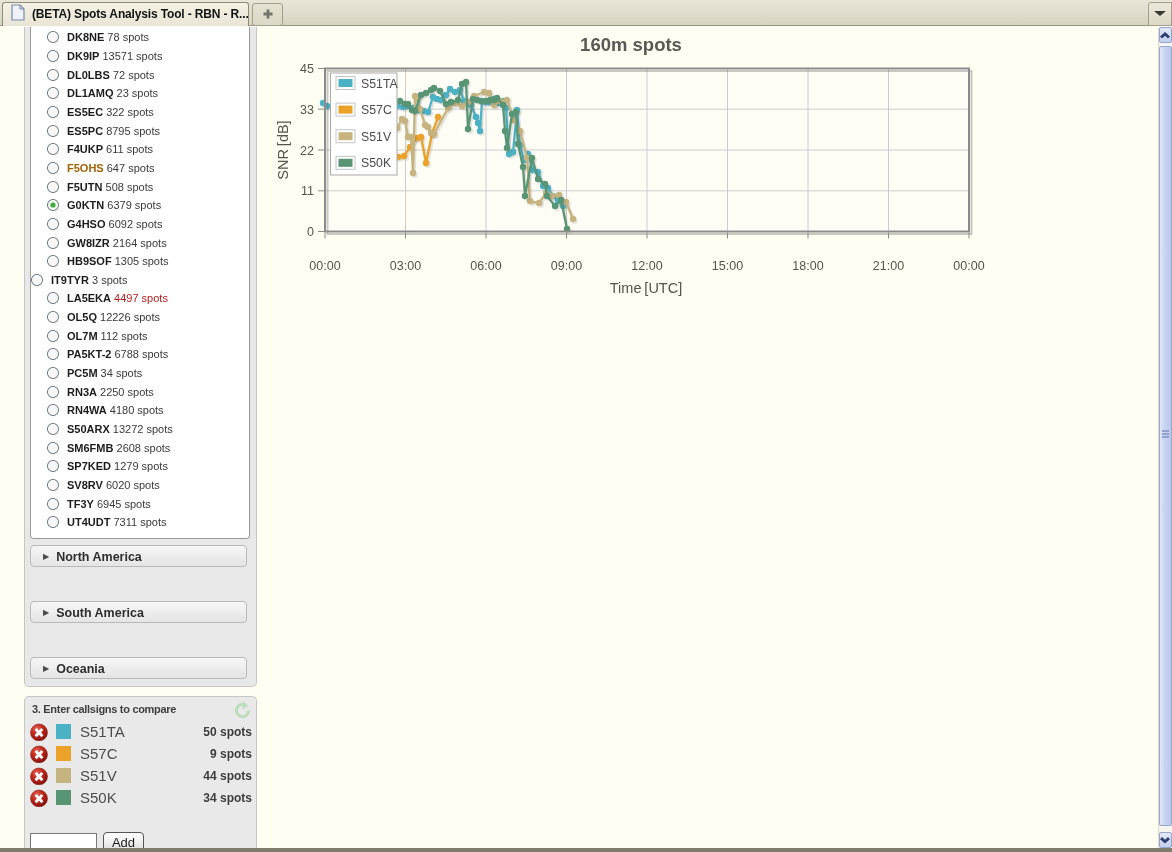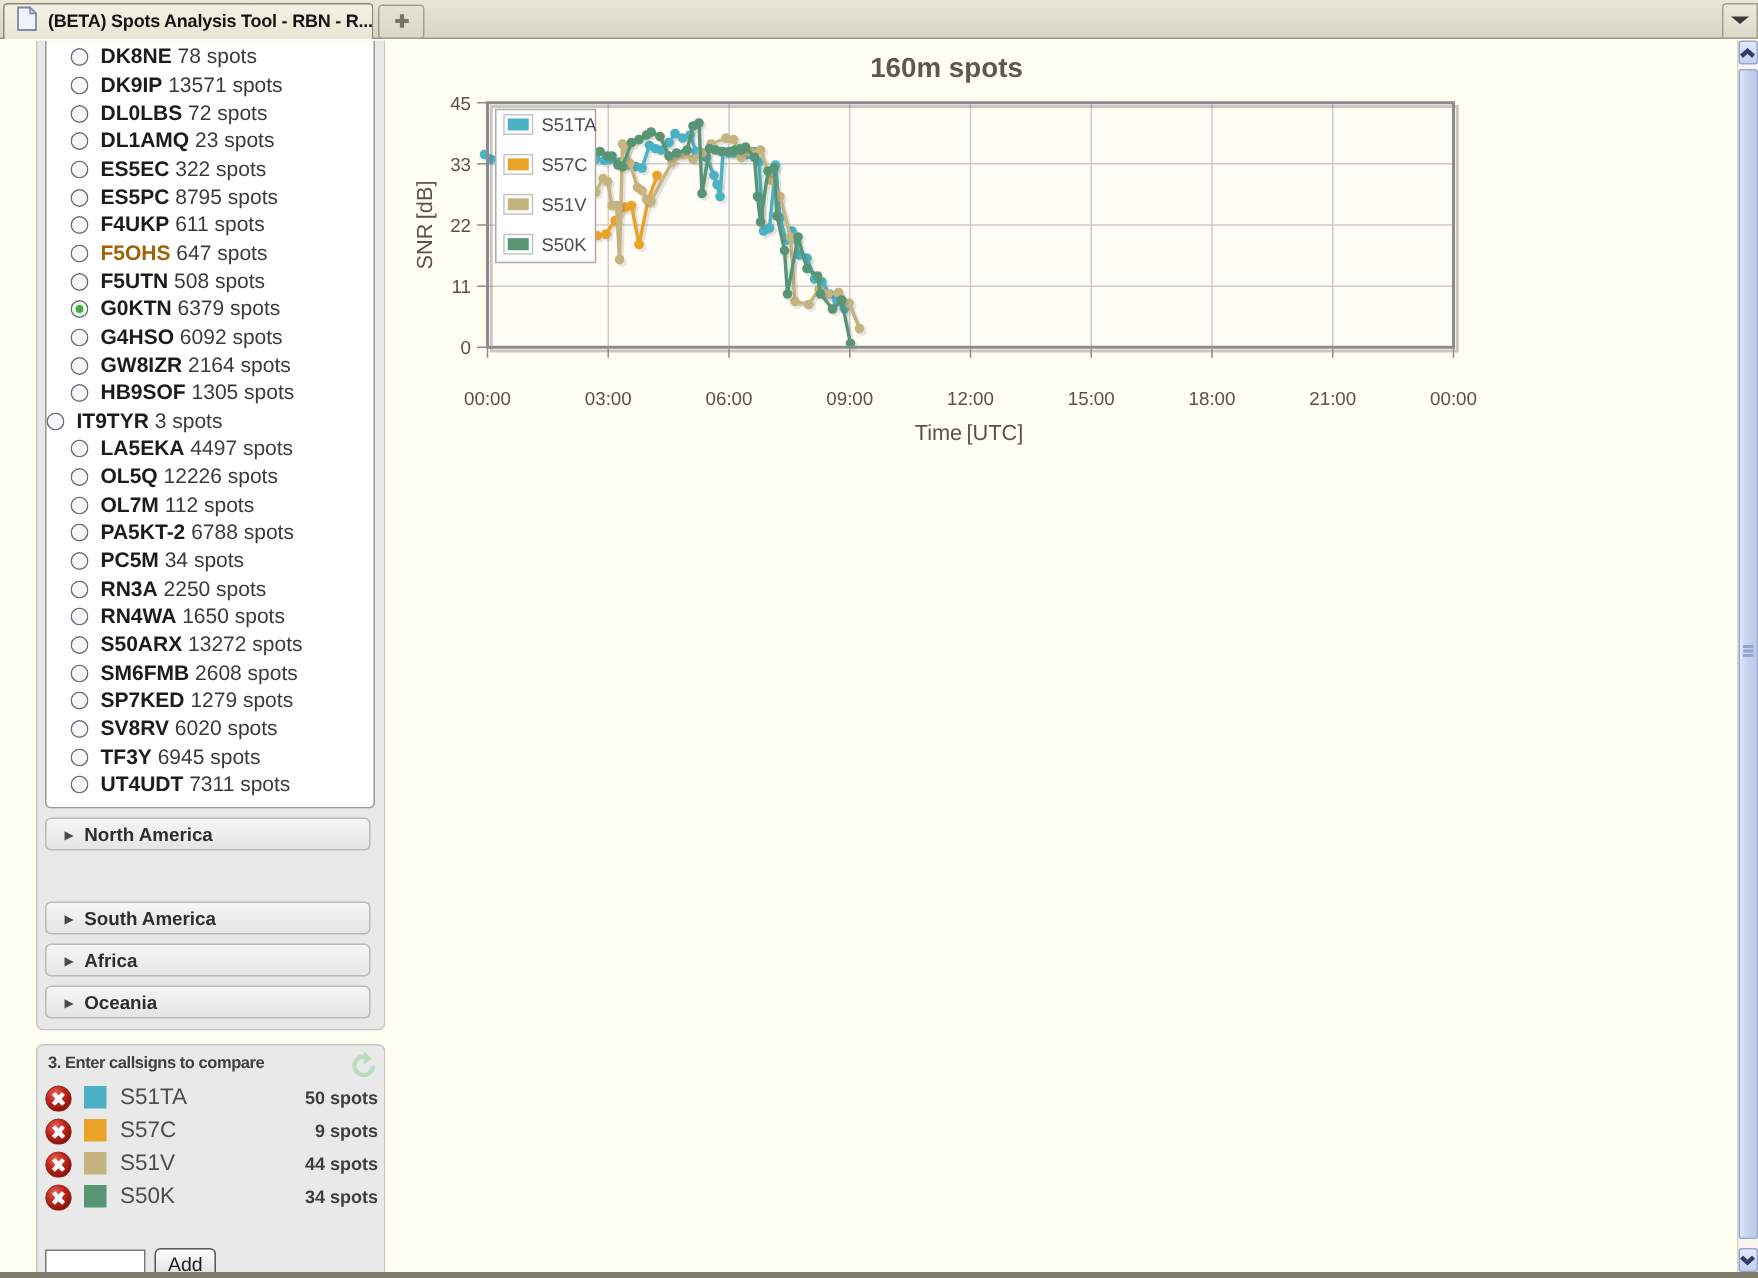--- a/index.html
+++ b/index.html
@@ -21,21 +21,21 @@
 <svg width="10" height="10" viewBox="0 0 10 10" style="position:absolute;left:263px;top:9px">
 <path d="M3.6 0.5 h2.8 v3.1 h3.1 v2.8 h-3.1 v3.1 h-2.8 v-3.1 h-3.1 v-2.8 h3.1 Z" fill="#75756b"></path>
 </svg>
 <div style="position:absolute;left:1148px;top:2px;width:24px;height:24px;background:linear-gradient(#ece9db,#ddd9c8);border:1px solid #a49f8c;border-radius:3px 0 0 0"></div>
 <svg width="12" height="7" viewBox="0 0 12 7" style="position:absolute;left:1154px;top:9px">
 <path d="M0 2 L12 2 L6 7 Z" fill="#3a3934"></path>
 </svg>
 
 <div style="position:absolute;left:24px;top:27px;width:233px;height:660px;background:#e8e8e8;border:1px solid #c6c6c6;border-top:none;border-radius:0 0 5px 5px"></div>
 
-<div style="position:absolute;left:30px;top:27px;width:220px;height:512px;background:#ffffff;border:1px solid #999999;border-top:none;border-radius:0 0 4px 4px;font-size:14px">
+<div style="position:absolute;left:30px;top:27px;width:220px;height:512px;background:#ffffff;border:1px solid #999999;border-top:none;border-radius:0 0 4px 4px;font-size:11px">
 <div style="position:absolute;left:16px;top:1.2px;height:18.6px;line-height:18.6px;white-space:nowrap"><svg width="12" height="12" viewBox="0 0 12 12" style="vertical-align:-2px;margin-right:8px">
         <circle cx="6" cy="6" r="5.4" fill="none" stroke="#66707a" stroke-width="1.2"></circle>
         <circle cx="6" cy="6" r="5" fill="#f6f7f6"></circle>
       </svg><b style="color:#1c1c1c">DK8NE</b><span style="color:#3a3a3a"> 78 spots</span></div>
 <div style="position:absolute;left:16px;top:19.9px;height:18.6px;line-height:18.6px;white-space:nowrap"><svg width="12" height="12" viewBox="0 0 12 12" style="vertical-align:-2px;margin-right:8px">
         <circle cx="6" cy="6" r="5.4" fill="none" stroke="#66707a" stroke-width="1.2"></circle>
         <circle cx="6" cy="6" r="5" fill="#f6f7f6"></circle>
       </svg><b style="color:#1c1c1c">DK9IP</b><span style="color:#3a3a3a"> 13571 spots</span></div>
 <div style="position:absolute;left:16px;top:38.5px;height:18.6px;line-height:18.6px;white-space:nowrap"><svg width="12" height="12" viewBox="0 0 12 12" style="vertical-align:-2px;margin-right:8px">
         <circle cx="6" cy="6" r="5.4" fill="none" stroke="#66707a" stroke-width="1.2"></circle>
@@ -82,21 +82,21 @@
         <circle cx="6" cy="6" r="5.4" fill="none" stroke="#66707a" stroke-width="1.2"></circle>
         <circle cx="6" cy="6" r="5" fill="#f6f7f6"></circle>
       </svg><b style="color:#1c1c1c">HB9SOF</b><span style="color:#3a3a3a"> 1305 spots</span></div>
 <div style="position:absolute;left:0;top:243.8px;height:18.6px;line-height:18.6px;white-space:nowrap"><svg width="12" height="12" viewBox="0 0 12 12" style="vertical-align:-2px;margin-right:8px">
         <circle cx="6" cy="6" r="5.4" fill="none" stroke="#66707a" stroke-width="1.2"></circle>
         <circle cx="6" cy="6" r="5" fill="#f6f7f6"></circle>
       </svg><b style="color:#1c1c1c">IT9TYR</b><span style="color:#3a3a3a"> 3 spots</span></div>
 <div style="position:absolute;left:16px;top:262.4px;height:18.6px;line-height:18.6px;white-space:nowrap"><svg width="12" height="12" viewBox="0 0 12 12" style="vertical-align:-2px;margin-right:8px">
         <circle cx="6" cy="6" r="5.4" fill="none" stroke="#66707a" stroke-width="1.2"></circle>
         <circle cx="6" cy="6" r="5" fill="#f6f7f6"></circle>
-      </svg><b style="color:#1c1c1c">LA5EKA</b><span style="color:#404040"> 4497 spots</span></div>
+      </svg><b style="color:#1c1c1c">LA5EKA</b><span style="color:#b91c1c"> 4497 spots</span></div>
 <div style="position:absolute;left:16px;top:281.1px;height:18.6px;line-height:18.6px;white-space:nowrap"><svg width="12" height="12" viewBox="0 0 12 12" style="vertical-align:-2px;margin-right:8px">
         <circle cx="6" cy="6" r="5.4" fill="none" stroke="#66707a" stroke-width="1.2"></circle>
         <circle cx="6" cy="6" r="5" fill="#f6f7f6"></circle>
       </svg><b style="color:#1c1c1c">OL5Q</b><span style="color:#3a3a3a"> 12226 spots</span></div>
 <div style="position:absolute;left:16px;top:299.8px;height:18.6px;line-height:18.6px;white-space:nowrap"><svg width="12" height="12" viewBox="0 0 12 12" style="vertical-align:-2px;margin-right:8px">
         <circle cx="6" cy="6" r="5.4" fill="none" stroke="#66707a" stroke-width="1.2"></circle>
         <circle cx="6" cy="6" r="5" fill="#f6f7f6"></circle>
       </svg><b style="color:#1c1c1c">OL7M</b><span style="color:#3a3a3a"> 112 spots</span></div>
 <div style="position:absolute;left:16px;top:318.4px;height:18.6px;line-height:18.6px;white-space:nowrap"><svg width="12" height="12" viewBox="0 0 12 12" style="vertical-align:-2px;margin-right:8px">
         <circle cx="6" cy="6" r="5.4" fill="none" stroke="#66707a" stroke-width="1.2"></circle>
@@ -106,21 +106,21 @@
         <circle cx="6" cy="6" r="5.4" fill="none" stroke="#66707a" stroke-width="1.2"></circle>
         <circle cx="6" cy="6" r="5" fill="#f6f7f6"></circle>
       </svg><b style="color:#1c1c1c">PC5M</b><span style="color:#3a3a3a"> 34 spots</span></div>
 <div style="position:absolute;left:16px;top:355.7px;height:18.6px;line-height:18.6px;white-space:nowrap"><svg width="12" height="12" viewBox="0 0 12 12" style="vertical-align:-2px;margin-right:8px">
         <circle cx="6" cy="6" r="5.4" fill="none" stroke="#66707a" stroke-width="1.2"></circle>
         <circle cx="6" cy="6" r="5" fill="#f6f7f6"></circle>
       </svg><b style="color:#1c1c1c">RN3A</b><span style="color:#3a3a3a"> 2250 spots</span></div>
 <div style="position:absolute;left:16px;top:374.4px;height:18.6px;line-height:18.6px;white-space:nowrap"><svg width="12" height="12" viewBox="0 0 12 12" style="vertical-align:-2px;margin-right:8px">
         <circle cx="6" cy="6" r="5.4" fill="none" stroke="#66707a" stroke-width="1.2"></circle>
         <circle cx="6" cy="6" r="5" fill="#f6f7f6"></circle>
-      </svg><b style="color:#1c1c1c">RN4WA</b><span style="color:#3a3a3a"> 1650 spots</span></div>
+      </svg><b style="color:#1c1c1c">RN4WA</b><span style="color:#3a3a3a"> 4180 spots</span></div>
 <div style="position:absolute;left:16px;top:393.1px;height:18.6px;line-height:18.6px;white-space:nowrap"><svg width="12" height="12" viewBox="0 0 12 12" style="vertical-align:-2px;margin-right:8px">
         <circle cx="6" cy="6" r="5.4" fill="none" stroke="#66707a" stroke-width="1.2"></circle>
         <circle cx="6" cy="6" r="5" fill="#f6f7f6"></circle>
       </svg><b style="color:#1c1c1c">S50ARX</b><span style="color:#3a3a3a"> 13272 spots</span></div>
 <div style="position:absolute;left:16px;top:411.7px;height:18.6px;line-height:18.6px;white-space:nowrap"><svg width="12" height="12" viewBox="0 0 12 12" style="vertical-align:-2px;margin-right:8px">
         <circle cx="6" cy="6" r="5.4" fill="none" stroke="#66707a" stroke-width="1.2"></circle>
         <circle cx="6" cy="6" r="5" fill="#f6f7f6"></circle>
       </svg><b style="color:#1c1c1c">SM6FMB</b><span style="color:#3a3a3a"> 2608 spots</span></div>
 <div style="position:absolute;left:16px;top:430.4px;height:18.6px;line-height:18.6px;white-space:nowrap"><svg width="12" height="12" viewBox="0 0 12 12" style="vertical-align:-2px;margin-right:8px">
         <circle cx="6" cy="6" r="5.4" fill="none" stroke="#66707a" stroke-width="1.2"></circle>
@@ -136,21 +136,20 @@
       </svg><b style="color:#1c1c1c">TF3Y</b><span style="color:#3a3a3a"> 6945 spots</span></div>
 <div style="position:absolute;left:16px;top:486.4px;height:18.6px;line-height:18.6px;white-space:nowrap"><svg width="12" height="12" viewBox="0 0 12 12" style="vertical-align:-2px;margin-right:8px">
         <circle cx="6" cy="6" r="5.4" fill="none" stroke="#66707a" stroke-width="1.2"></circle>
         <circle cx="6" cy="6" r="5" fill="#f6f7f6"></circle>
       </svg><b style="color:#1c1c1c">UT4UDT</b><span style="color:#3a3a3a"> 7311 spots</span></div>
 </div>
 
 <div style="position:absolute;left:24px;top:27px;width:233px;height:660px">
 <div class="acc" style="top:518.0px"><span class="tri">▶</span><b>North America</b></div>
 <div class="acc" style="top:574.2px"><span class="tri">▶</span><b>South America</b></div>
-<div class="acc" style="top:602.3px"><span class="tri">▶</span><b>Africa</b></div>
 <div class="acc" style="top:630.4px"><span class="tri">▶</span><b>Oceania</b></div>
 </div>
 
 <div style="position:absolute;left:24px;top:696px;width:233px;height:156px;background:#e9e9e9;border:1px solid #c6c6c6;border-bottom:none;border-radius:5px 5px 0 0">
 <div style="position:absolute;left:7px;top:6px;font-size:11px;font-weight:bold;color:#3f3f3f;letter-spacing:-0.3px">3. Enter callsigns to compare</div>
 <svg width="19" height="19" viewBox="0 0 20 20" style="position:absolute;left:208px;top:4px;opacity:0.5">
 <path d="M10 2 a8 8 0 1 0 8 8 h-3 a5 5 0 1 1 -5 -5 Z" fill="#8fd08f"></path>
 <path d="M10 0 L16 5 L10 9 Z" fill="#8fd08f"></path>
 </svg>
 <div style="position:absolute;left:5px;top:26px;height:18px;width:222px">

